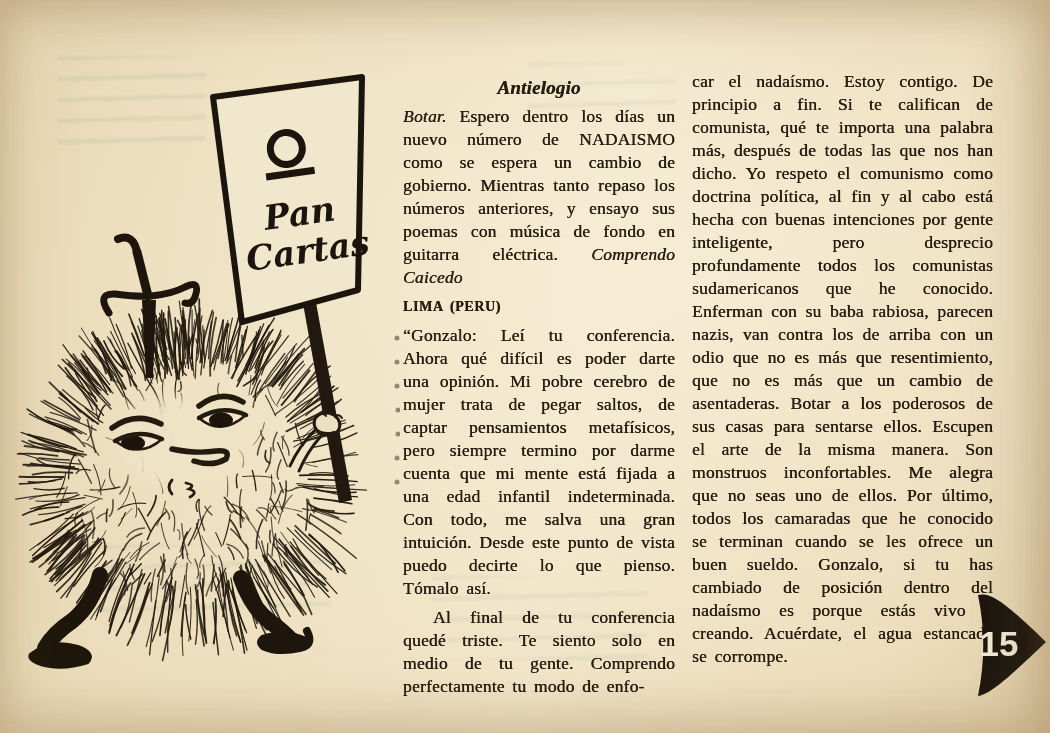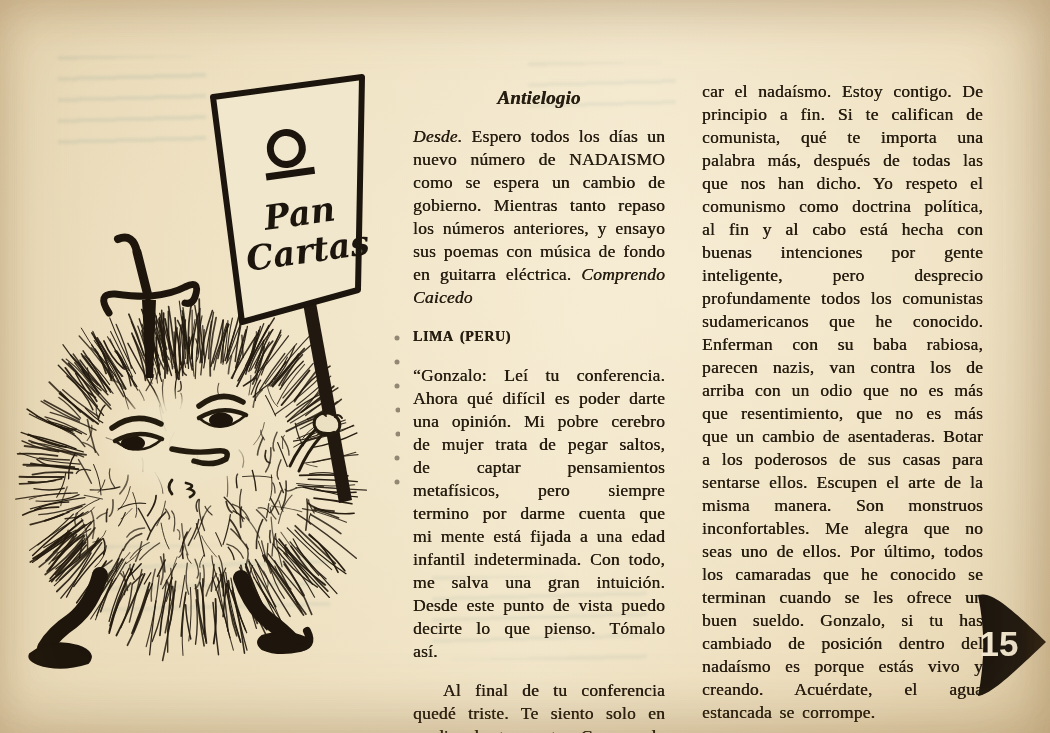--- a/index.html
+++ b/index.html
@@ -24,21 +24,21 @@
     background:repeating-linear-gradient(178.5deg,
       rgba(128,154,146,0.38) 0px, rgba(128,154,146,0.38) 4px,
       transparent 4px, transparent 21px);
   }
   #creature-svg{position:absolute;left:0;top:0;z-index:1;}
   .col{
     position:absolute;z-index:2;text-align:justify;
     font-size:17.5px;line-height:23px;letter-spacing:0.2px;word-spacing:3px;
     text-shadow:0.35px 0 0 currentColor;
   }
-  .col p{margin:16px;}
+  .col p{margin:6px;}
   #col-middle{left:397px;top:70px;width:284px;}
   #col-right{left:686px;top:64px;width:313px;}
   .heading{text-align:center;font-style:italic;font-weight:bold;font-size:19px;margin:0 0 13px 0;}
   .subheading{font-weight:bold;font-size:14px;letter-spacing:0.6px;margin:16px 0 15px 0;text-align:left;}
   .indent{text-indent:30px;margin-top:15px;}
   .ital{font-style:italic;}
   #page-arrow{position:absolute;left:968px;top:584px;z-index:3;}
 </style>
 </head>
 <body>
@@ -673,21 +673,21 @@
     <circle cx="397" cy="386" r="2.5"></circle>
       <circle cx="398" cy="410" r="2.5"></circle>
     <circle cx="398" cy="434" r="2.5"></circle>
       <circle cx="397" cy="458" r="2.5"></circle>
     <circle cx="397" cy="482" r="2.5"></circle>
   </g>
 </svg>
 
 <div class="col" id="col-middle">
   <p class="heading">Antielogio</p>
-  <p><span class="ital">Desde.</span><span> Espero todos los días un nuevo número de NADAISMO como se espera un cambio de gobierno. Mientras tanto repaso los números anteriores, y ensayo sus poemas con música de fondo en guitarra eléctrica. </span><span class="ital">Comprendo Caicedo</span></p>
+  <p><span class="ital">Botar.</span><span> Espero dentro los días un nuevo número de NADAISMO como se espera un cambio de gobierno. Mientras tanto repaso los números anteriores, y ensayo sus poemas con música de fondo en guitarra eléctrica. </span><span class="ital">Comprendo Caicedo</span></p>
   <p class="subheading">LIMA (PERU)</p>
   <p>“Gonzalo: Leí tu conferencia. Ahora qué difícil es poder darte una opinión. Mi pobre cerebro de mujer trata de pegar saltos, de captar pensamientos metafísicos, pero siempre termino por darme cuenta que mi mente está fijada a una edad infantil indeterminada. Con todo, me salva una gran intuición. Desde este punto de vista puedo decirte lo que pienso. Tómalo así.</p>
   <p class="indent">Al final de tu conferencia quedé triste. Te siento solo en medio de tu gente. Comprendo perfectamente tu modo de enfo-</p>
 </div>
 
 <div class="col" id="col-right">
   <p>car el nadaísmo. Estoy contigo. De principio a fin. Si te califican de comunista, qué te importa una palabra más, después de todas las que nos han dicho. Yo respeto el comunismo como doctrina política, al fin y al cabo está hecha con buenas intenciones por gente inteligente, pero desprecio profundamente todos los comunistas sudamericanos que he conocido. Enferman con su baba rabiosa, parecen nazis, van contra los de arriba con un odio que no es más que resentimiento, que no es más que un cambio de asentaderas. Botar a los poderosos de sus casas para sentarse ellos. Escupen el arte de la misma manera. Son monstruos inconfortables. Me alegra que no seas uno de ellos. Por último, todos los camaradas que he conocido se terminan cuando se les ofrece un buen sueldo. Gonzalo, si tu has cambiado de posición dentro del nadaísmo es porque estás vivo y creando. Acuérdate, el agua estancada se corrompe.</p>
 </div>
 
 <svg id="page-arrow" width="82" height="122" viewBox="0 0 82 122">

